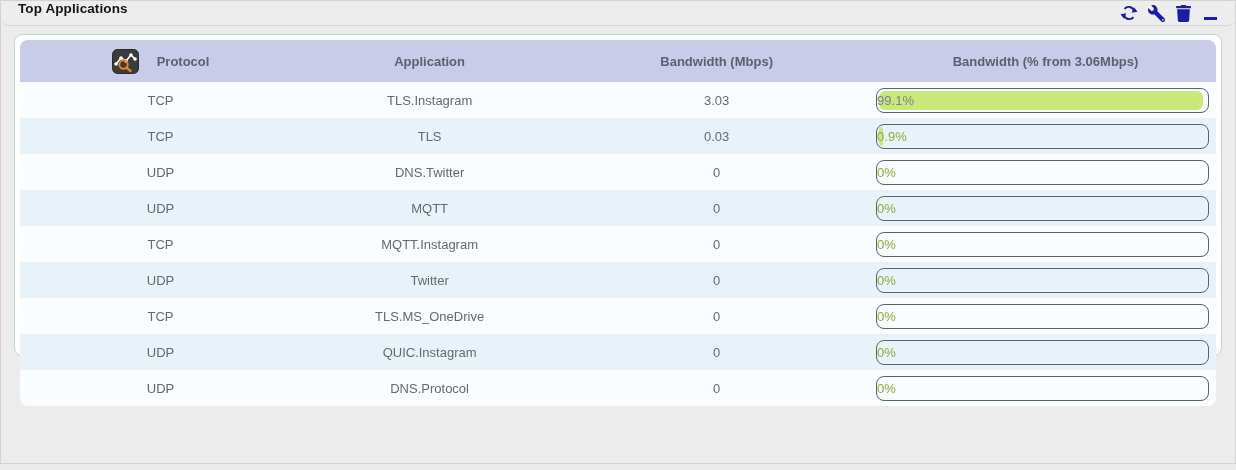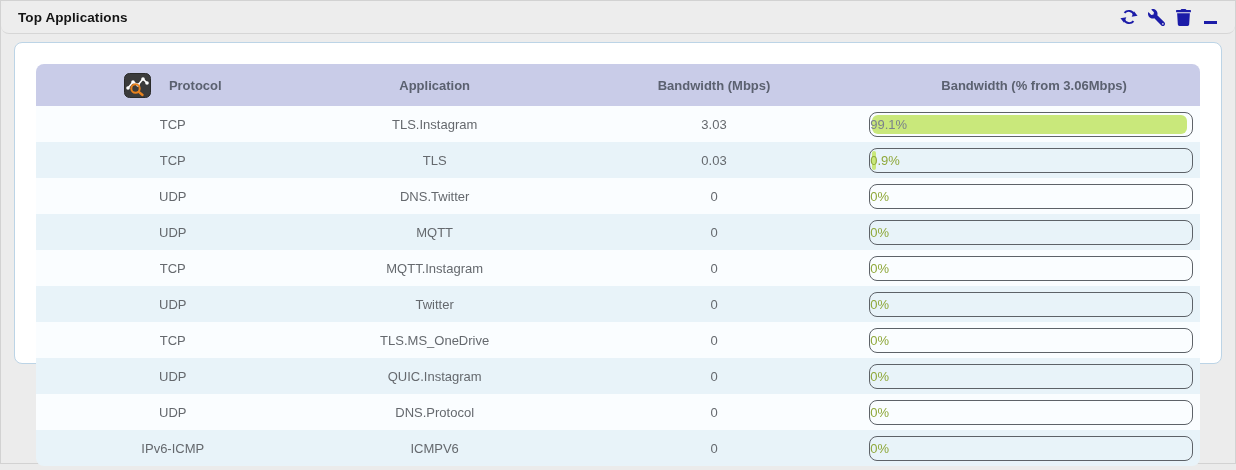--- a/index.html
+++ b/index.html
@@ -9,22 +9,22 @@
     font-family: "Liberation Sans", sans-serif;
     overflow: hidden;
   }
   .widget {
     position: relative;
     width: 1236px; height: 464px;
     background: #ececec;
     border: 1px solid #d2d2d2;
   }
   .titlebar {
-    height: 33px;
-    display: flex; align-items: center; justify-content: space-between;
+    height: 25px;
+    display: flex; justify-content: space-between;
     padding: 0 16px 0 17px;
     background: #ededed;
     border-bottom: 1px solid #d6d6d6;
     border-radius: 8px;
   }
   .title {
     font-size: 13.5px; font-weight: bold; color: #141414;
     letter-spacing: .1px;
   }
   .toolbar { display: flex; align-items: center; gap: 9px; }
@@ -36,21 +36,21 @@
     display: inline-block; width: 13px; height: 3px;
     background: var(--icon-color, #1c1ca8);
     margin-top: 11px;
   }
   .panel {
     margin: 8px 13px 0 13px;
     height: 322px;
     background: #ffffff;
     border: 1px solid #bcd4e6;
     border-radius: 8px;
-    padding: 21px;
+    padding: 5px;
   }
   table { width: 100%; border-collapse: separate; border-spacing: 0; table-layout: fixed; }
   thead th {
     height: 42px;
     background: var(--header-bg, #c9cce8);
     color: #5b6170; font-size: 13px; font-weight: bold;
     text-align: center; vertical-align: middle;
   }
   thead th:first-child { border-top-left-radius: 8px; }
   thead th:last-child  { border-top-right-radius: 8px; }
@@ -252,28 +252,17 @@
     <td>DNS.Protocol</td>
     <td>0</td>
     <td>
       <div class="bar">
 
         <div class="bar-label label-green">0%</div>
       </div>
     </td>
   </tr>
 
-  <tr>
-    <td>IPv6-ICMP</td>
-    <td>ICMPV6</td>
-    <td>0</td>
-    <td>
-      <div class="bar">
-
-        <div class="bar-label label-green">0%</div>
-      </div>
-    </td>
-  </tr>
 </tbody>
     </table>
   </div>
 
 </div>
 
 </body></html>

